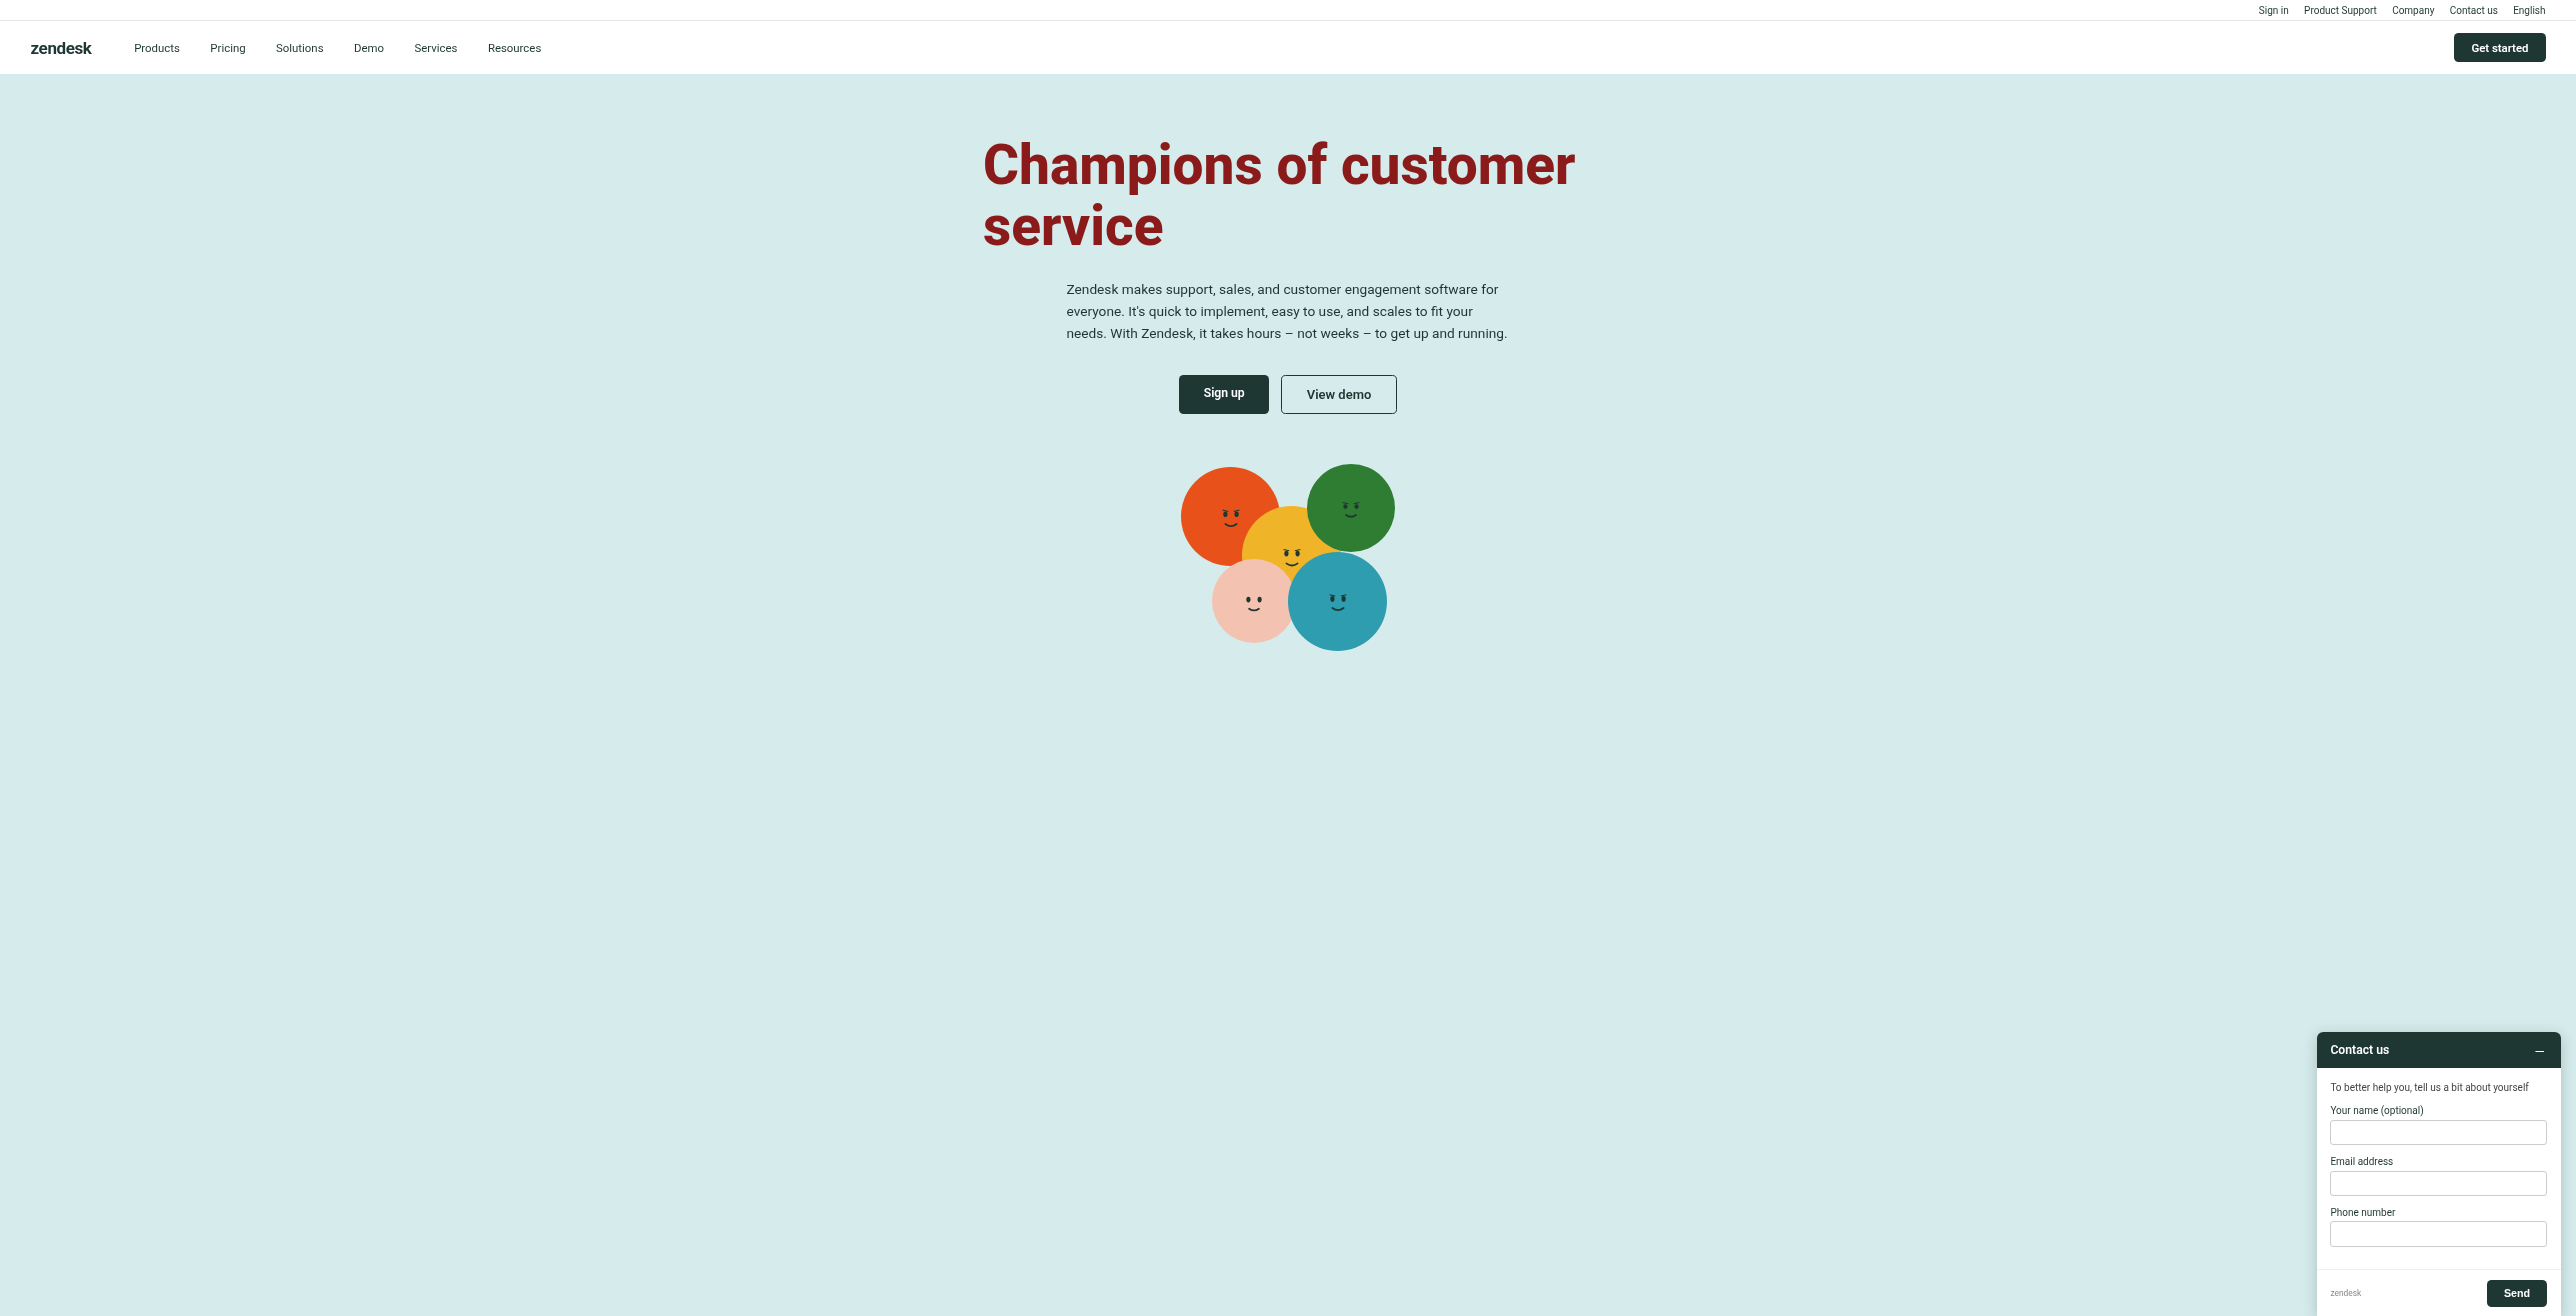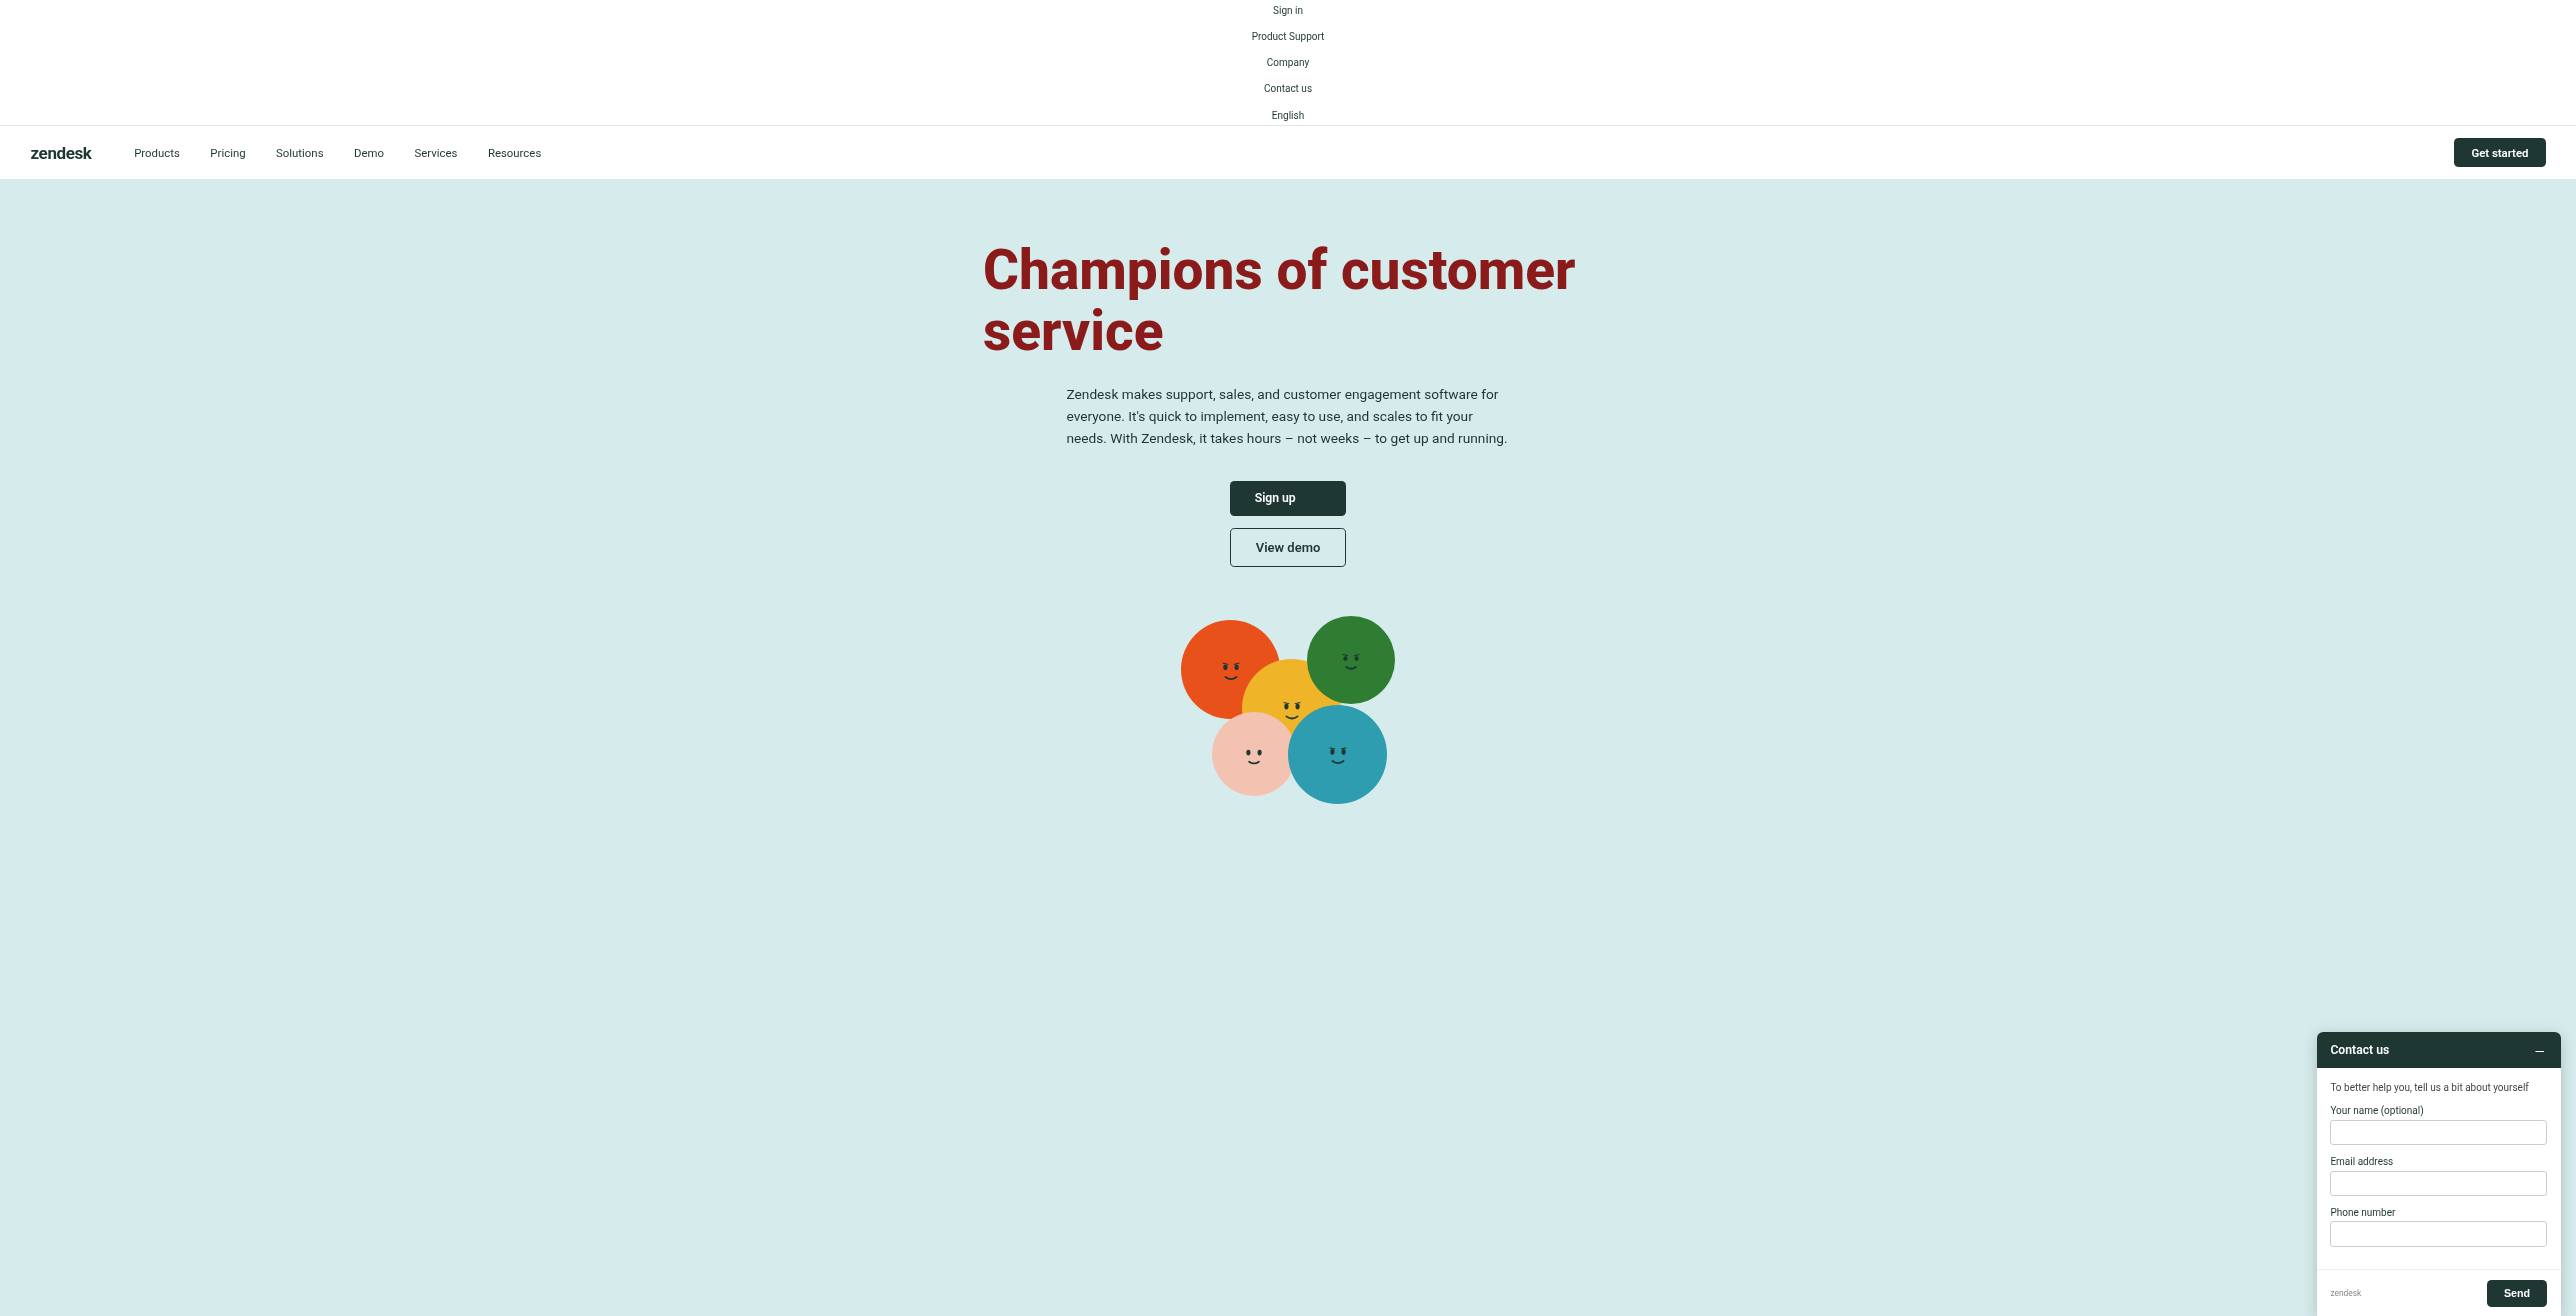--- a/index.html
+++ b/index.html
@@ -14,21 +14,20 @@
     .top-bar {
       background: #fff;
       display: flex;
       justify-content: flex-end;
       align-items: center;
       padding: 4.6px 30.5px;
       gap: 15.3px;
       font-size: 10px;
       color: #1f3733;
       border-bottom: 0.8px solid #e5e5e5;
-      flex-direction: column;
     }
     .top-bar a {
       text-decoration: none;
       color: #1f3733;
       cursor: pointer;
     }
 
     
     .navbar {
       background: #fff;
@@ -99,21 +98,20 @@
       text-align: left;
       max-width: 443px;
       line-height: 1.6;
       margin-bottom: 30.5px;
     }
 
     .hero-buttons {
       display: flex;
       gap: 12.2px;
       margin-bottom: 46px;
-      flex-direction: column;
     }
 
     .btn-signup {
       background: #1f3733;
       color: #fff;
       padding: 10.7px 24.4px;
       border-radius: 4.6px;
       font-size: 12.2px;
       font-weight: 600;
       border: none;

